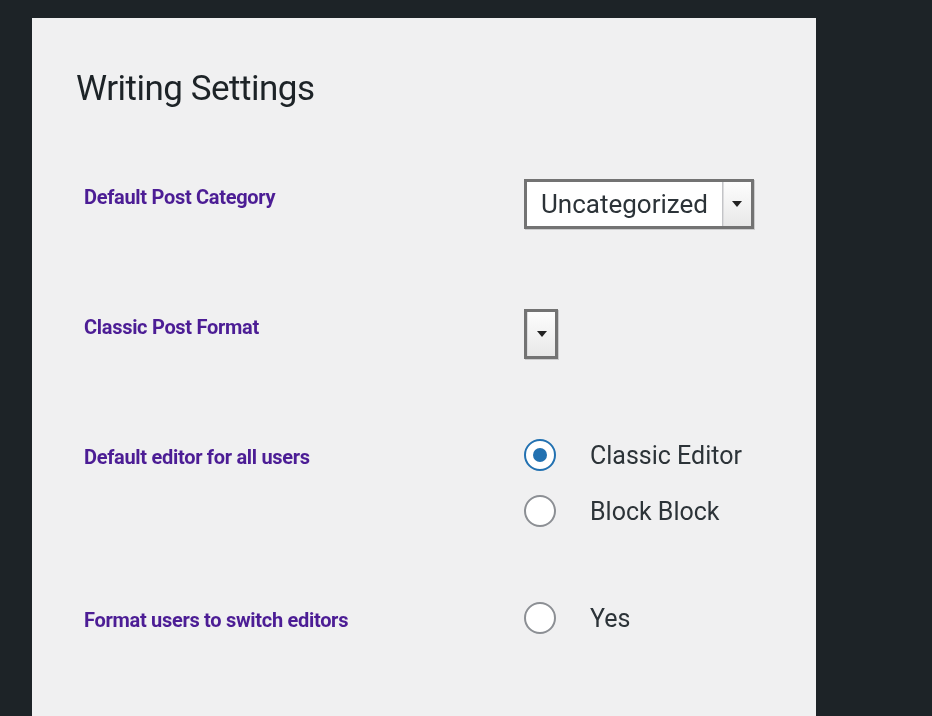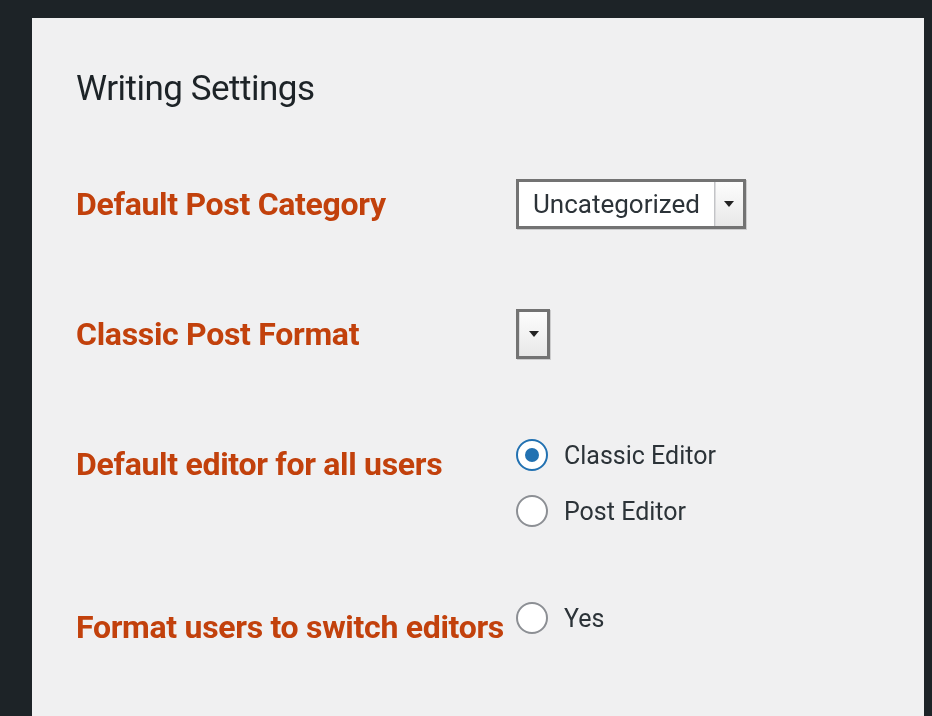--- a/index.html
+++ b/index.html
@@ -24,21 +24,21 @@
       left: 0;
       top: 18px;
       width: 32px;
       height: 698px;
       background: #1d2327;
     }
     .content {
       position: absolute;
       left: 32px;
       top: 18px;
-      width: 892px;
+      width: 784px;
       height: 698px;
       background: #f0f0f1;
       padding: 50px 44px;
     }
     .page-title {
       font-size: 35px;
       font-weight: 400;
       color: #1d2327;
       margin-bottom: 70px;
       letter-spacing: -0.5px;
@@ -46,25 +46,26 @@
     .form-row {
       display: flex;
       align-items: flex-start;
       margin-bottom: 80px;
     }
     .form-row.tight {
       margin-bottom: 75px;
     }
     .form-label {
       width: 440px;
-      font-size: 32px;
+      font-size: 20px;
       font-weight: 700;
-      color: #c2410c;
+      color: #4c1d95;
       padding-top: 6px;
       letter-spacing: -0.3px;
+      margin-left: 8px;
     }
     .form-control {
       flex: 1;
     }
     .select-wrap {
       display: inline-flex;
       align-items: stretch;
       background: #fff;
       border: 3px solid #737373;
       box-shadow: 1px 1px 0 rgba(0,0,0,0.15);
@@ -91,21 +92,21 @@
       height: 6px;
     }
     .radio-group {
       display: flex;
       flex-direction: column;
       gap: 24px;
     }
     .radio-option {
       display: flex;
       align-items: center;
-      gap: 16px;
+      gap: 34px;
       cursor: pointer;
     }
     .radio-circle {
       width: 32px;
       height: 32px;
       border-radius: 50%;
       border: 2px solid #8c8f94;
       background: #fff;
       display: flex;
       align-items: center;
@@ -171,21 +172,21 @@
     <div class="form-control">
       <div class="radio-group">
         <label class="radio-option">
           <span class="radio-circle checked">
               <span class="radio-dot"></span>
             </span>
           <span class="radio-label">Classic Editor</span>
         </label>
         <label class="radio-option">
           <span class="radio-circle"></span>
-          <span class="radio-label">Post Editor</span>
+          <span class="radio-label">Block Block</span>
         </label>
       </div>
     </div>
   </div>
 
   <div class="form-row">
     <div class="form-label">Format users to switch editors</div>
     <div class="form-control">
       <div class="radio-group">
         <label class="radio-option">

